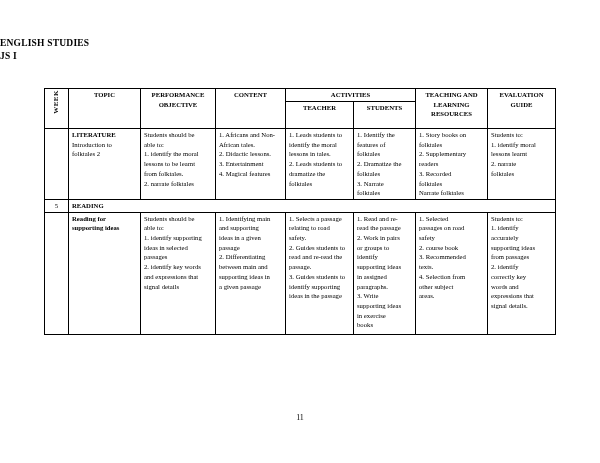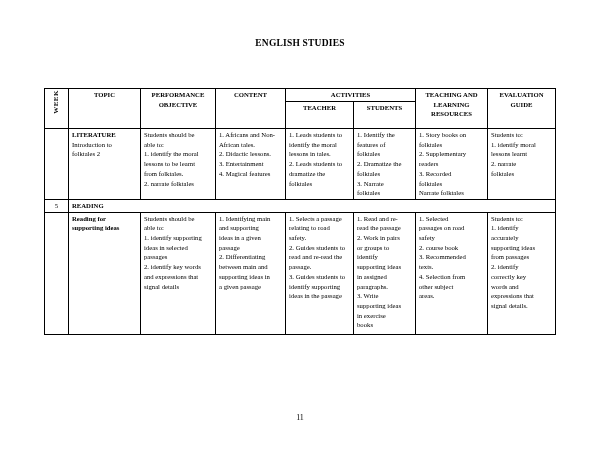--- a/index.html
+++ b/index.html
@@ -8,21 +8,21 @@
     background: #ffffff;
     font-family: "Liberation Serif", "DejaVu Serif", serif;
     color: #000;
     overflow: hidden;
   }
   .page { position: relative; width: 600px; height: 463px; background: #fff; }
 
   .doc-title {
     position: absolute;
     top: 37px; left: 0; width: 600px;
-    text-align: center;
+    text-align: left;
     font-weight: bold;
     font-size: 9.5px;
     line-height: 12.5px;
     letter-spacing: 0.2px;
   }
 
   table.sow {
     position: absolute;
     left: 44px; top: 88px;
     width: 511px;
@@ -72,20 +72,21 @@
     font-size: 8px;
   }
 </style>
 </head>
 <body>
 
 <div class="page">
 
   <div class="doc-title">
     <div>ENGLISH STUDIES</div>
+    <div>JS I</div>
   </div>
 
   <table class="sow">
     <colgroup>
       <col style="width:24px">
         <col style="width:72px">
         <col style="width:75px">
         <col style="width:70px">
       <col style="width:68px">
         <col style="width:62px">

